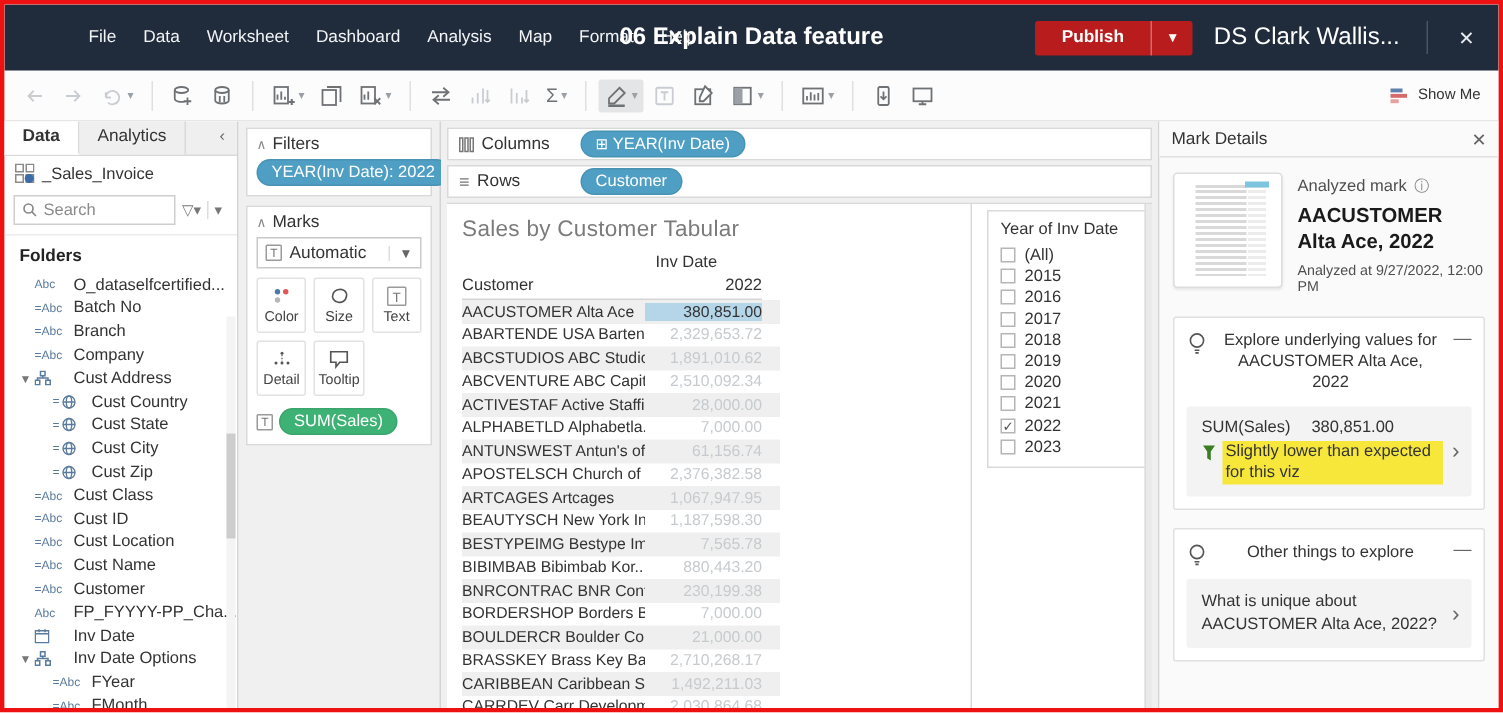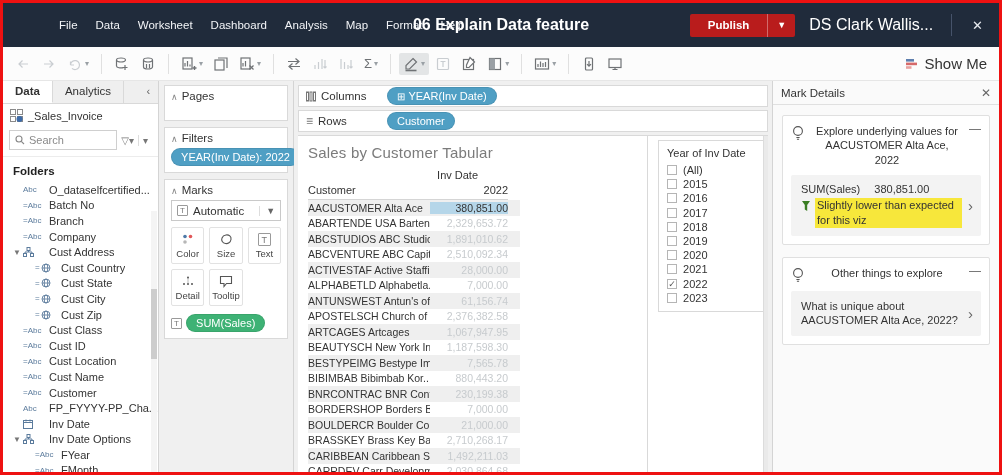--- a/index.html
+++ b/index.html
@@ -21,21 +21,21 @@
 
   
   .toolbar { height:34px; background:#fcfcfc; display:flex; align-items:center; padding:0 8px; gap:2px; border-bottom:1px solid #e6e6e6;}
   .tb-btn { display:flex; align-items:center; gap:1px; padding:3px 4px; border-radius:2px; color:#6f7275; font-size:14px; line-height:1;}
   .tb-btn svg { display:block; }
   .tb-btn.disabled { color:#c9cdd1; }
   .tb-btn.disabled svg * { stroke:#c9cdd1 !important; }
   .tb-btn.active { background:#e3e5e6; }
   .tb-caret { font-size:8px; color:#9aa0a5; margin-left:1px; }
   .tb-sep { width:1px; height:20px; background:#e0e0e0; margin:0 6px; }
-  .show-me { margin-left:auto; display:flex; align-items:center; gap:6px; font-size:15px; color:#333; padding-right:4px; }
+  .show-me { margin-left:auto; display:flex; align-items:center; gap:6px; font-size:10px; color:#333; padding-right:4px; }
 
   
   .main { display:flex; height:395px; }
 
   
   .data-pane { width:157px; border-right:1px solid #d4d4d4; background:#fff; position:relative; font-size:11px; }
   .dp-tabs { display:flex; height:23px; border-bottom:1px solid #d9d9d9; background:#efefef; }
   .dp-tab { padding:4px 12px; font-size:11.5px; color:#333; border-right:1px solid #d9d9d9; background:#efefef; }
   .dp-tab.active { background:#fff; font-weight:bold; border-bottom:1px solid #fff; }
   .dp-collapse { margin-left:auto; padding:4px 8px; color:#666; font-size:11px;}
@@ -500,23 +500,20 @@
             </span>
             <span class="f-label">FMonth</span>
           </div>
         </div>
       <div class="dp-scroll">
           <div class="dp-thumb"></div>
         </div>
     </div>
 
     <div class="shelf-col">
-      <div class="card pages">
-        <div class="card-head"><span class="c-arrow">∧</span><span>Pages</span></div>
-      </div>
       <div class="card">
         <div class="card-head"><span class="c-arrow">∧</span><span>Filters</span></div>
         <div class="pill">YEAR(Inv Date): 2022</div>
       </div>
       <div class="card">
         <div class="card-head"><span class="c-arrow">∧</span><span>Marks</span></div>
         <div class="marks-type">
           <span class="ticon">T</span>
           <span>Automatic</span>
           <span class="mt-caret">▼</span>
@@ -728,20 +725,35 @@
         <div class="right-strip"></div>
       </div>
     </div>
 
     <div class="explain-pane">
       <div class="ep-head">
         <span class="ep-title">Mark Details</span>
         <span class="ep-close">✕</span>
       </div>
       <div class="ep-body">
+        <div class="mark-summary">
+          <div class="thumb">
+            <div class="thumb-rows"></div>
+              <div class="thumb-vals"></div>
+              <div class="thumb-sel"></div>
+          </div>
+          <div class="ms-text">
+            <div class="ms-label">
+              <span>Analyzed mark</span>
+              <span class="info-i">ⓘ</span>
+            </div>
+            <div class="ms-title">AACUSTOMER Alta Ace, 2022</div>
+            <div class="ms-sub">Analyzed at 9/27/2022, 12:00 PM</div>
+          </div>
+        </div>
 
         <div class="ep-card">
           <div class="ep-card-head">
             <svg class="bulb" width="14" height="16" viewBox="0 0 14 16">
                 <circle cx="7" cy="6" r="4.4" fill="none" stroke="#555" stroke-width="1.1"></circle>
                 <path d="M5.4 12.5 h3.2 M5.9 14.2 h2.2" stroke="#555" stroke-width="1.1" fill="none"></path>
               </svg>
             <span class="ep-card-title">Explore underlying values for AACUSTOMER Alta Ace, 2022</span>
             <span class="collapse">—</span>
           </div>

